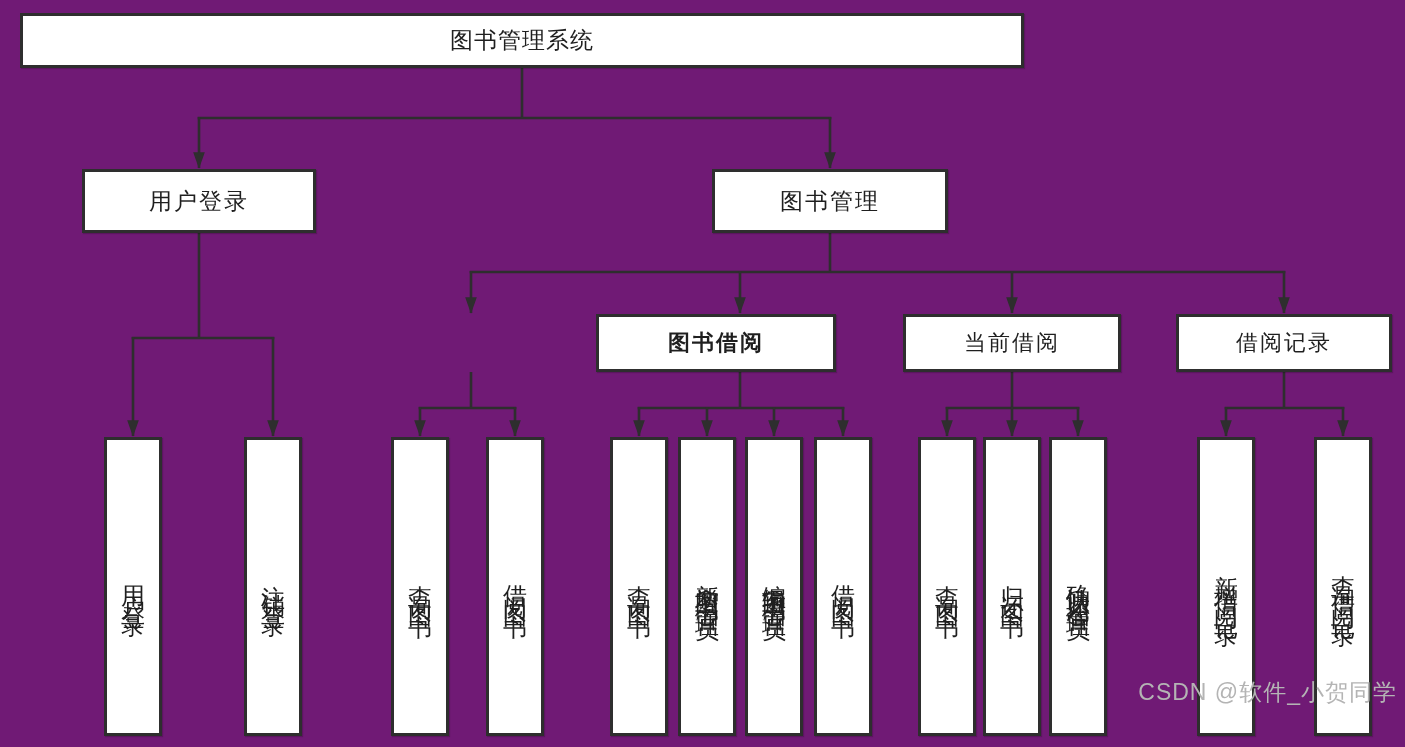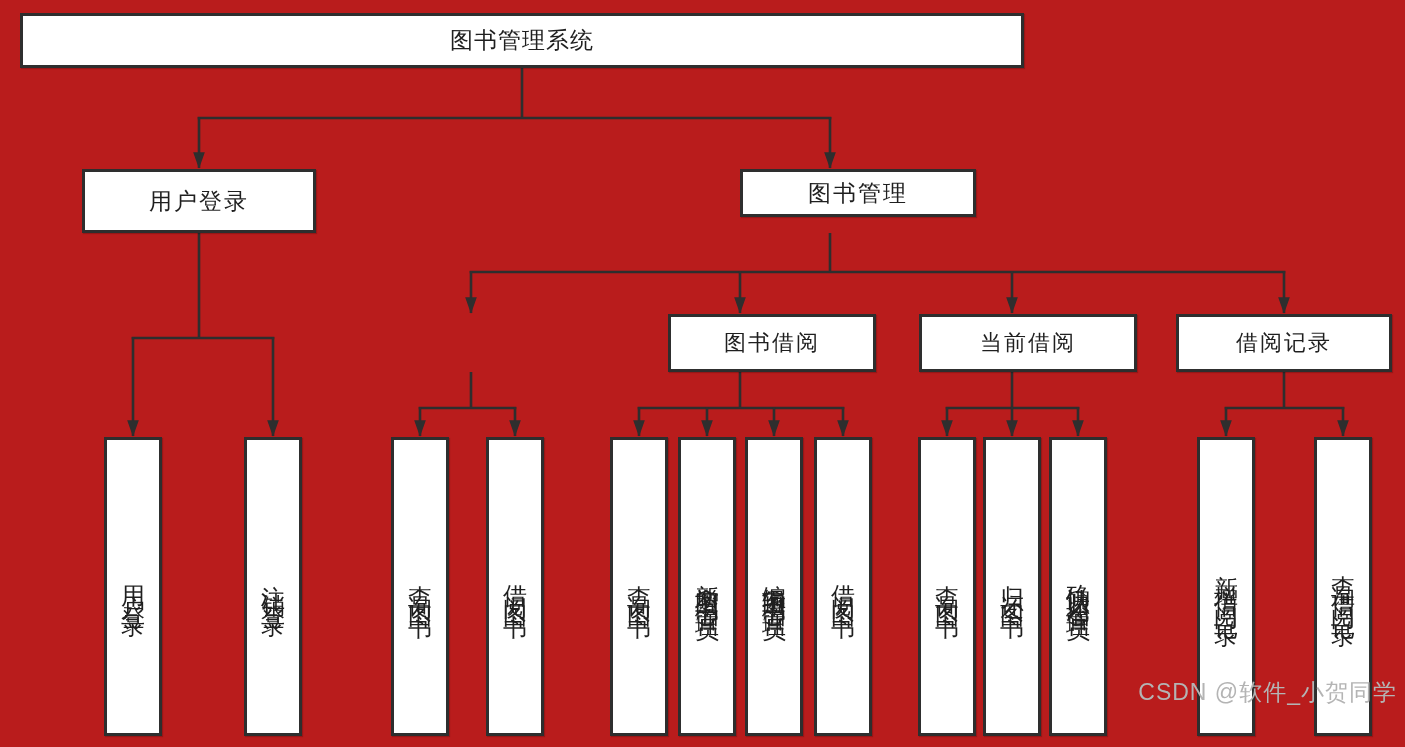--- a/index.html
+++ b/index.html
@@ -1,17 +1,17 @@
 <!DOCTYPE html>
 <html><head>
 <meta charset="utf-8">
 <style>
   html,body{margin:0;padding:0;background:#ffffff;}
   #stage{
-    position:relative;width:1405px;height:747px;background:#b91c1c;overflow:hidden;
+    position:relative;width:1405px;height:747px;background:#701a75;overflow:hidden;
     font-family:"Liberation Sans", sans-serif;color:#1f1f1f;
   }
   #wires{position:absolute;left:0;top:0;width:1405px;height:747px;}
   .node{
     position:absolute;background:#ffffff;border:3px solid #2e2e2e;
     display:flex;align-items:center;justify-content:center;
     box-shadow:1px 1px 1px rgba(0,0,0,0.18);box-sizing:border-box;
   }
   .lvl1{font-size:23px;letter-spacing:1px;}
   .lvl2{font-size:23px;letter-spacing:2px;}
@@ -83,28 +83,28 @@
     </g>
   </svg>
 
   <div class="node lvl1" style="left:20px;top:13px;width:1004px;height:55px;">
     <span>图书管理系统</span>
   </div>
 
   <div class="node lvl2" style="left:82px;top:169px;width:234px;height:64px;">
     <span>用户登录</span>
   </div>
-  <div class="node lvl2" style="left:740px;top:169px;width:236px;height:48px;">
+  <div class="node lvl2" style="left:712px;top:169px;width:236px;height:64px;">
     <span>图书管理</span>
   </div>
 
-  <div class="node lvl3" style="left:668px;top:314px;width:208px;height:58px;">
+  <div class="node lvl3" style="left:596px;top:314px;width:240px;height:58px;font-weight:bold;">
     <span>图书借阅</span>
   </div>
-  <div class="node lvl3" style="left:903px;top:314px;width:218px;height:58px;margin-left:16px;">
+  <div class="node lvl3" style="left:903px;top:314px;width:218px;height:58px;">
     <span>当前借阅</span>
   </div>
   <div class="node lvl3" style="left:1176px;top:314px;width:216px;height:58px;">
     <span>借阅记录</span>
   </div>
 
   <div class="node leaf" style="left:104px;top:437px;width:58px;height:299px;">
     <span class="v">用户登录</span>
   </div>
   <div class="node leaf" style="left:244px;top:437px;width:58px;height:299px;">

